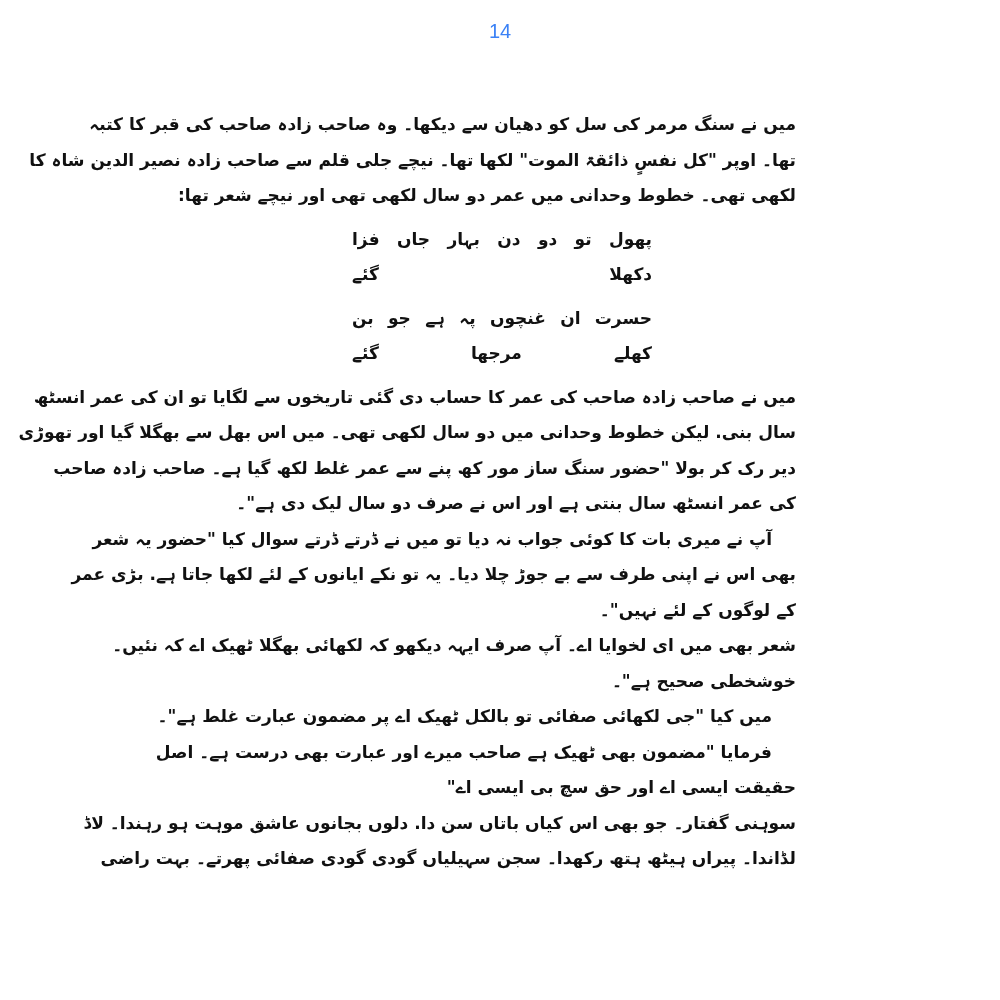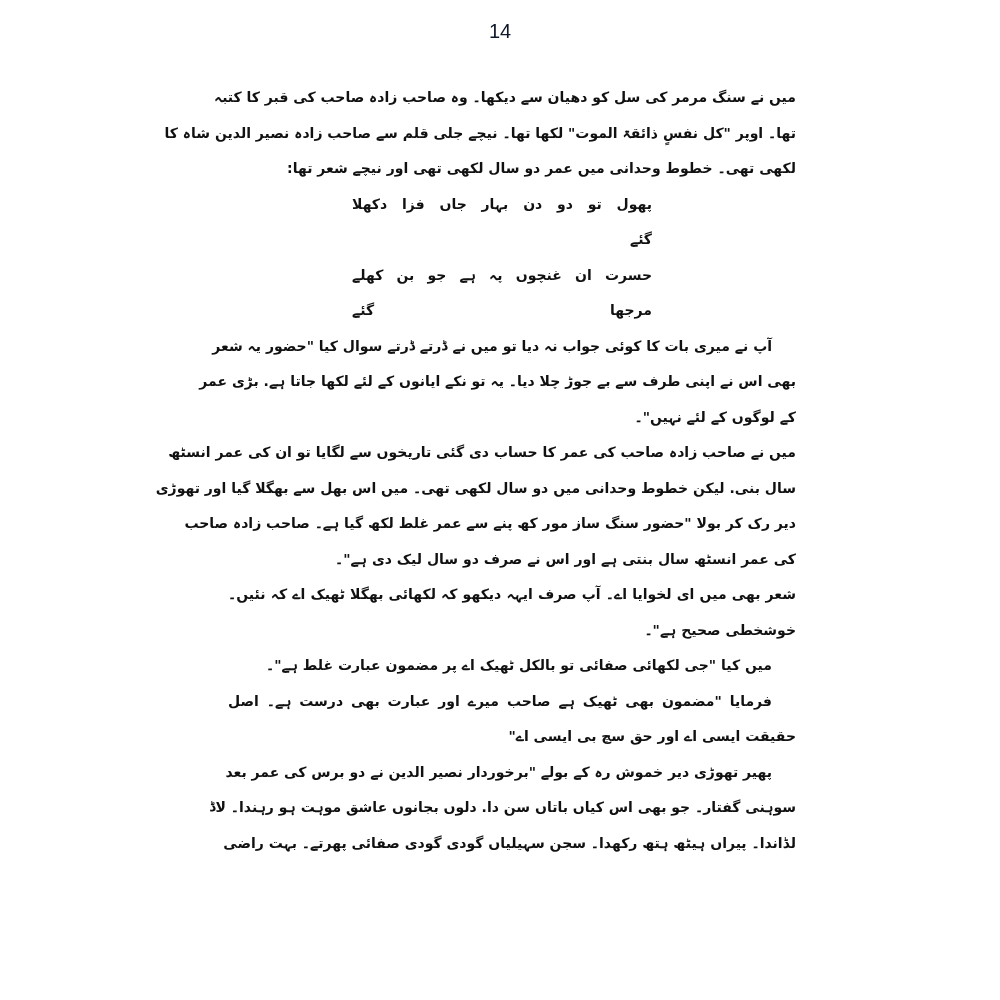--- a/index.html
+++ b/index.html
@@ -16,31 +16,31 @@
       color: #111111;
     }
     .page-number {
       position: absolute;
       top: 20px;
       left: 0;
       width: 1000px;
       text-align: center;
       font-family: "Liberation Sans", sans-serif;
       font-size: 20px;
-      color: #0f172a;
+      color: #3b82f6;
     }
     .content {
       position: absolute;
-      top: 80px;
+      top: 107px;
       left: 228px;
       width: 568px;
       direction: rtl;
       text-align: justify;
       font-family: "DejaVu Sans", sans-serif;
-      font-size: 14px;
+      font-size: 17px;
       font-weight: bold;
       line-height: 35.5px;
     }
     .para {
       margin: 0;
     }
     .para.indent {
       text-indent: 24px;
     }
     .line {
@@ -54,21 +54,21 @@
     }
     .verse {
       display: block;
       text-align: center;
       padding-right: 20px;
       font-weight: bold;
     }
     .verse .misra {
       display: block;
       width: 300px;
-      margin: 0 auto;
+      margin: 8px auto;
       text-align: justify;
       text-align-last: justify;
       word-spacing: 8px;
     }
   </style>
 </head>
 <body>
 
 <div class="page-number">14</div>
 
@@ -78,46 +78,45 @@
     <span class="line">میں نے سنگ مرمر کی سل کو دھیان سے دیکھا۔ وہ صاحب زادہ صاحب کی قبر کا کتبہ</span>
     <span class="line">تھا۔ اوپر "کل نفسٍ ذائقۃ الموت" لکھا تھا۔ نیچے جلی قلم سے صاحب زادہ نصیر الدین شاہ کا</span>
     <span class="line last">لکھی تھی۔ خطوط وحدانی میں عمر دو سال لکھی تھی اور نیچے شعر تھا:</span>
   </p>
 
   <div class="verse">
     <span class="misra">پھول تو دو دن بہار جاں فزا دکھلا گئے</span>
     <span class="misra">حسرت ان غنچوں پہ ہے جو بن کھلے مرجھا گئے</span>
   </div>
 
-  <p class="para indent">
-    <span class="line">آپ نے میری بات کا کوئی جواب نہ دیا تو میں نے ڈرتے ڈرتے سوال کیا "حضور یہ شعر</span>
-    <span class="line" style="text-indent:0">بھی اس نے اپنی طرف سے بے جوڑ چلا دیا۔ یہ تو نکے ایانوں کے لئے لکھا جاتا ہے. بڑی عمر</span>
-    <span class="line last" style="text-indent:0">کے لوگوں کے لئے نہیں"۔</span>
-  </p>
-
   <p class="para">
     <span class="line">میں نے صاحب زادہ صاحب کی عمر کا حساب دی گئی تاریخوں سے لگایا تو ان کی عمر انسٹھ</span>
     <span class="line">سال بنی. لیکن خطوط وحدانی میں دو سال لکھی تھی۔ میں اس بھل سے بھگلا گیا اور تھوڑی</span>
     <span class="line">دیر رک کر بولا "حضور سنگ ساز مور کھ پنے سے عمر غلط لکھ گیا ہے۔ صاحب زادہ صاحب</span>
     <span class="line last">کی عمر انسٹھ سال بنتی ہے اور اس نے صرف دو سال لیک دی ہے"۔</span>
+  </p>
+
+  <p class="para indent">
+    <span class="line">آپ نے میری بات کا کوئی جواب نہ دیا تو میں نے ڈرتے ڈرتے سوال کیا "حضور یہ شعر</span>
+    <span class="line" style="text-indent:0">بھی اس نے اپنی طرف سے بے جوڑ چلا دیا۔ یہ تو نکے ایانوں کے لئے لکھا جاتا ہے. بڑی عمر</span>
+    <span class="line last" style="text-indent:0">کے لوگوں کے لئے نہیں"۔</span>
   </p>
 
   <p class="para indent">
     <span class="line" style="text-indent:0">شعر بھی میں ای لخوایا اے۔ آپ صرف ایہہ دیکھو کہ لکھائی بھگلا ٹھیک اے کہ نئیں۔</span>
     <span class="line last" style="text-indent:0">خوشخطی صحیح ہے"۔</span>
   </p>
 
   <p class="para indent">
     <span class="line last">میں کیا "جی لکھائی صفائی تو بالکل ٹھیک اے پر مضمون عبارت غلط ہے"۔</span>
   </p>
 
   <p class="para indent">
     <span class="line">فرمایا "مضمون بھی ٹھیک ہے صاحب میرے اور عبارت بھی درست ہے۔ اصل</span>
     <span class="line last" style="text-indent:0">حقیقت ایسی اے اور حق سچ بی ایسی اے"</span>
   </p>
 
   <p class="para indent">
-    <span class="line">پھیر تھوڑی دیر خموش رہ کے بولے "برخوردار نصیر الدین نے دو برس کی عمر بعد</span>
     <span class="line" style="text-indent:0">سوہنی گفتار۔ جو بھی اس کیاں باتاں سن دا. دلوں بجانوں عاشق موہت ہو رہندا۔ لاڈ</span>
     <span class="line" style="text-indent:0">لڈاندا۔ پیراں ہیٹھ ہتھ رکھدا۔ سجن سہیلیاں گودی گودی صفائی پھرتے۔ بہت راضی</span>
   </p>
 
 </div>
 
 </body></html>

